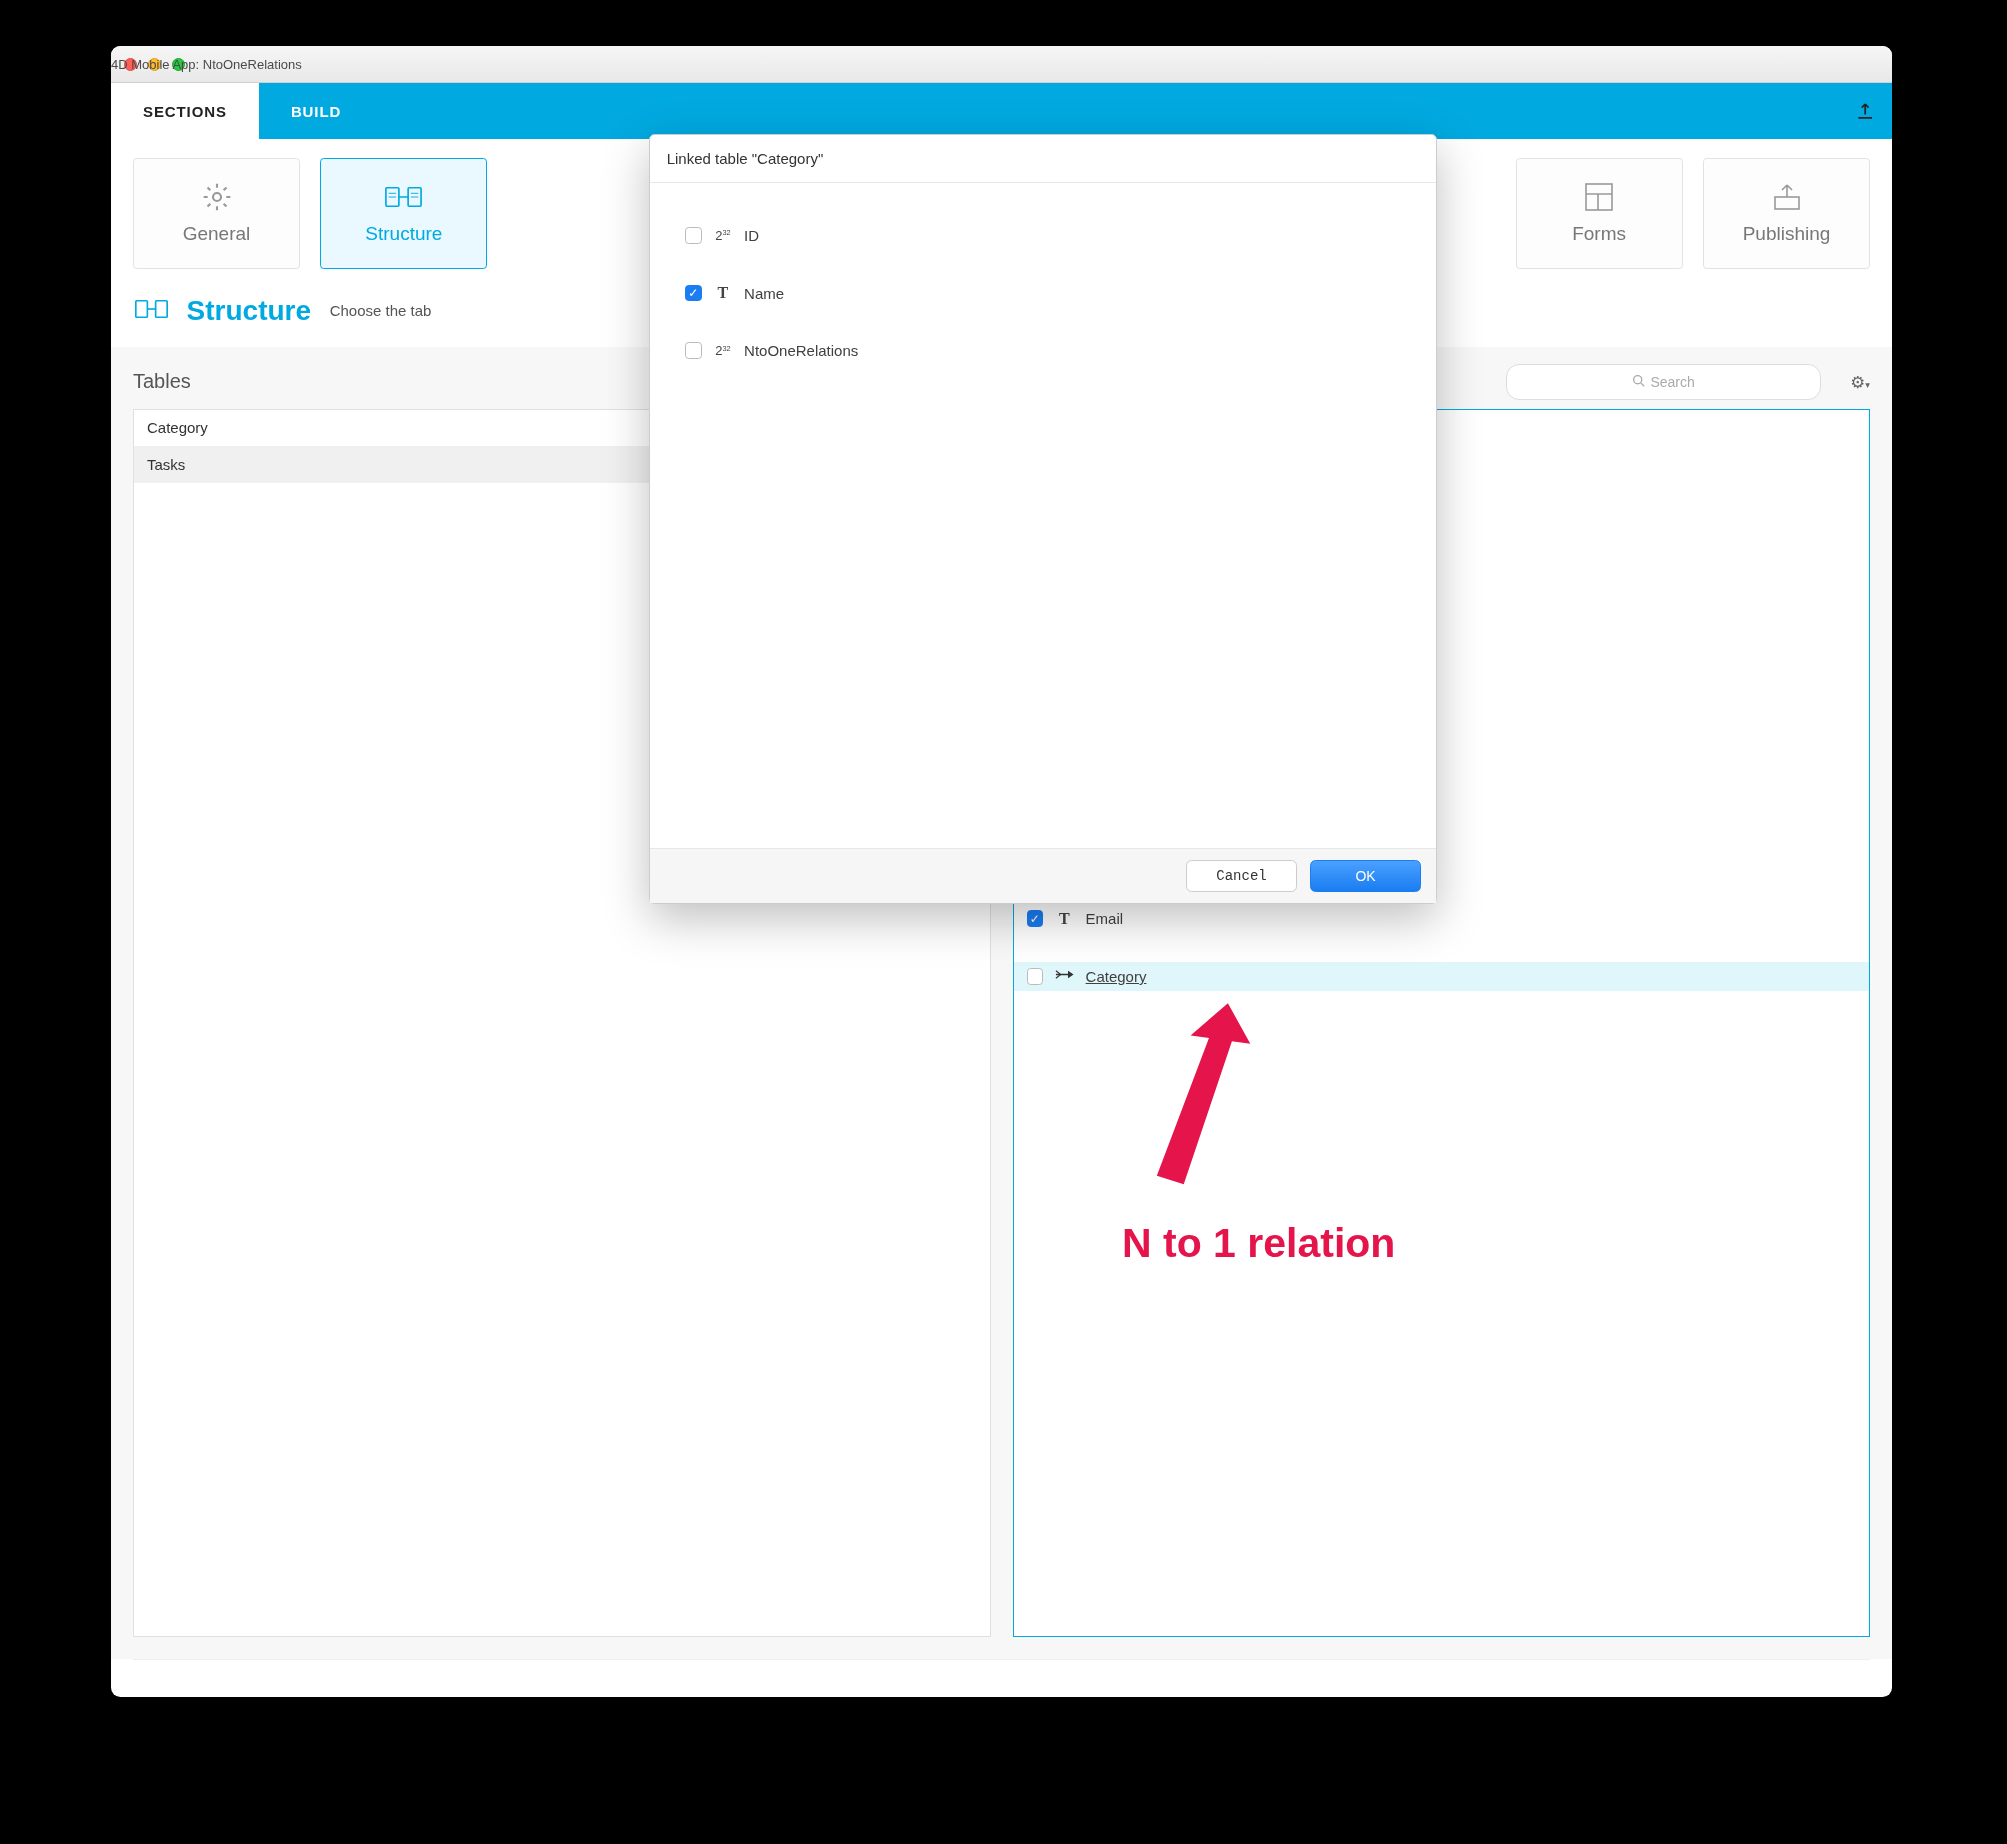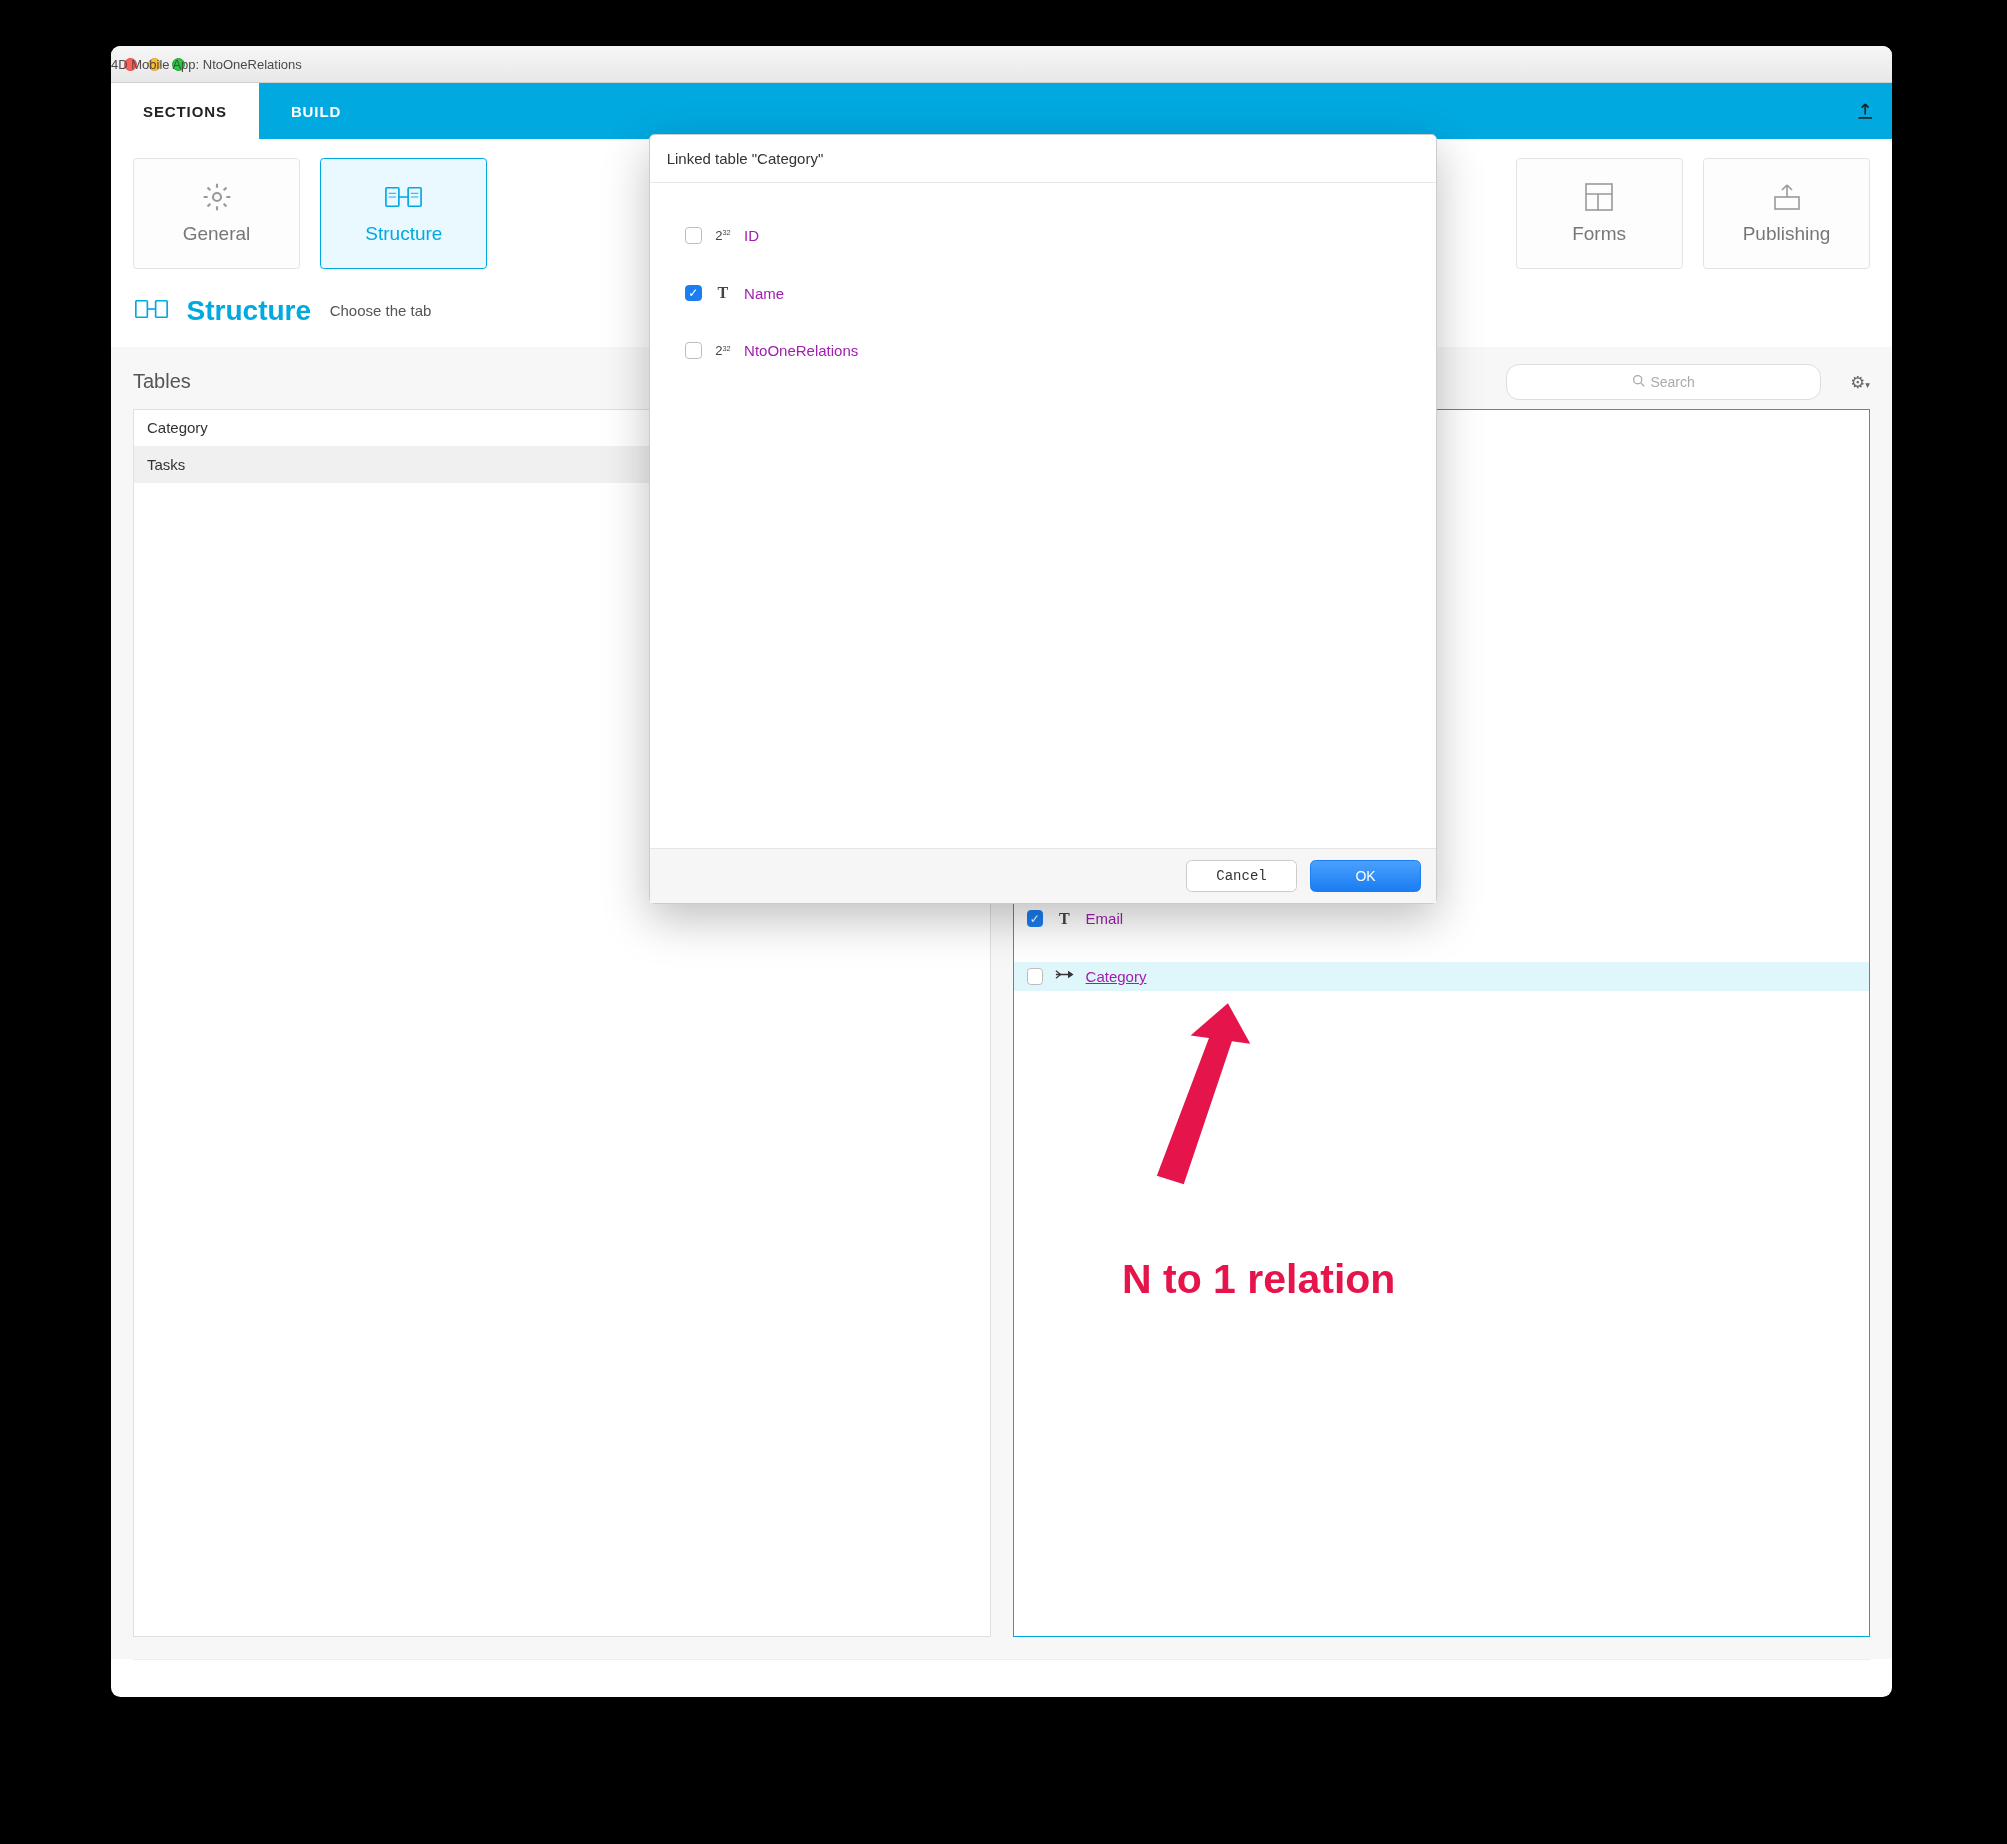--- a/index.html
+++ b/index.html
@@ -117,21 +117,21 @@
   }
   .field-row.hl { background:#dff6fb; }
   .chk {
     width:16.7px; height:16.7px; border:0.9px solid #bbb; border-radius:3.7px; background:#fff;
     display:flex; align-items:center; justify-content:center; font-size:12px; color:#fff;
   }
   .chk.on { background:#1a7df1; border-color:#1a7df1; }
   .ftype { width:20.4px; text-align:center; color:#444; font-size:13px; }
   .ftype .sup { font-size:7.4px; position:relative; top:-4.6px; }
   .ftype.T { font-family: "Times New Roman", serif; font-weight:700; font-size:16px; }
-  .fname { color:#a21caf; }
+  .fname { color:#404040; }
   .fname.link { text-decoration:underline; }
   
   .popover {
     position:absolute;
     left:538px; top:88px;
     width:788px; height:770px;
     background:#fff;
     border:0.9px solid #ccc;
     border-radius:5.6px;
     box-shadow:0 15px 46px rgba(0,0,0,0.25);
@@ -150,21 +150,21 @@
   }
   .btn.default { background:#fff; border:0.9px solid #ccc; color:#333;font-family:Liberation Mono, monospace; }
   .btn.primary { background:linear-gradient(#4aa0ff,#1a7df1); color:#fff; border:0.9px solid #1a7df1; }
   
   .anno {
     position:absolute; left:1002px; top:955px; z-index:50;
     pointer-events:none;
   }
   .anno svg { overflow:visible; }
   .anno-text {
-    position:absolute; left:1011px; top:1210px;
+    position:absolute; left:1011px; top:1174px;
     color:#e5144a; font-size:41px; font-weight:800;
     z-index:50; white-space:nowrap;
   }
   .hr-foot { height:0.9px; background:#eee; margin:0 22px; }
 </style>
 </head>
 <body>
 
 <div class="window">
 

